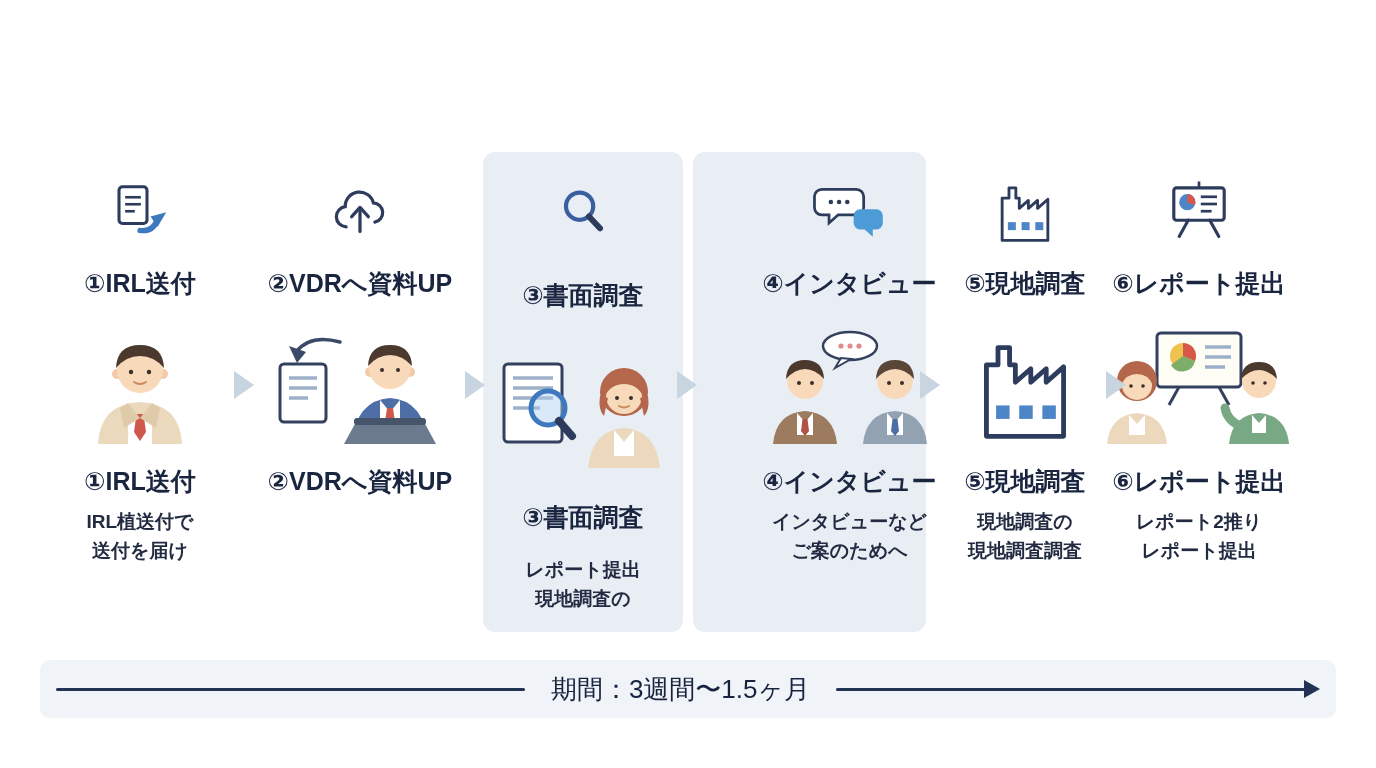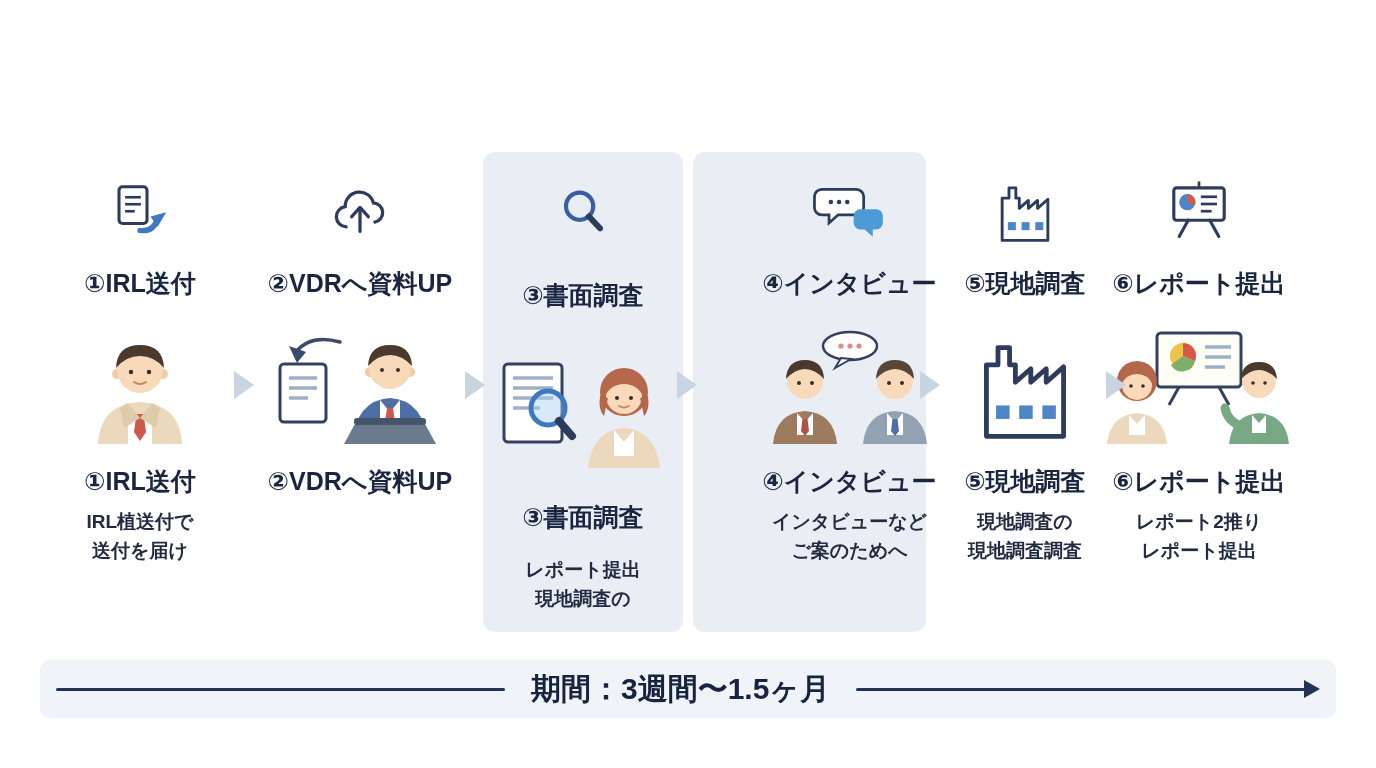--- a/index.html
+++ b/index.html
@@ -40,21 +40,21 @@
     border-top:14px solid transparent; border-bottom:14px solid transparent;
     border-left:20px solid #c8d4e0;
   }
 
   .timeline {
     position:absolute; left:40px; top:660px; width:1296px; height:58px;
     display:flex; align-items:center;
     background:#f0f4f9; border-radius:10px; padding:0 16px;
   }
   .tl-line { flex:1; height:3px; background:#223356; border-radius:2px; }
-  .tl-label { padding:0 26px; font-size:30px; font-weight:700; color:#17233f; white-space:nowrap; }
+  .tl-label { padding:0 26px; font-size:26px; font-weight:400; color:#17233f; white-space:nowrap; }
   .tl-arrowhead {
     width:0; height:0; margin-left:-1px;
     border-top:9px solid transparent; border-bottom:9px solid transparent;
     border-left:16px solid #223356;
   }
 </style>
 </head>
 <body>
 
 <div class="slide">

